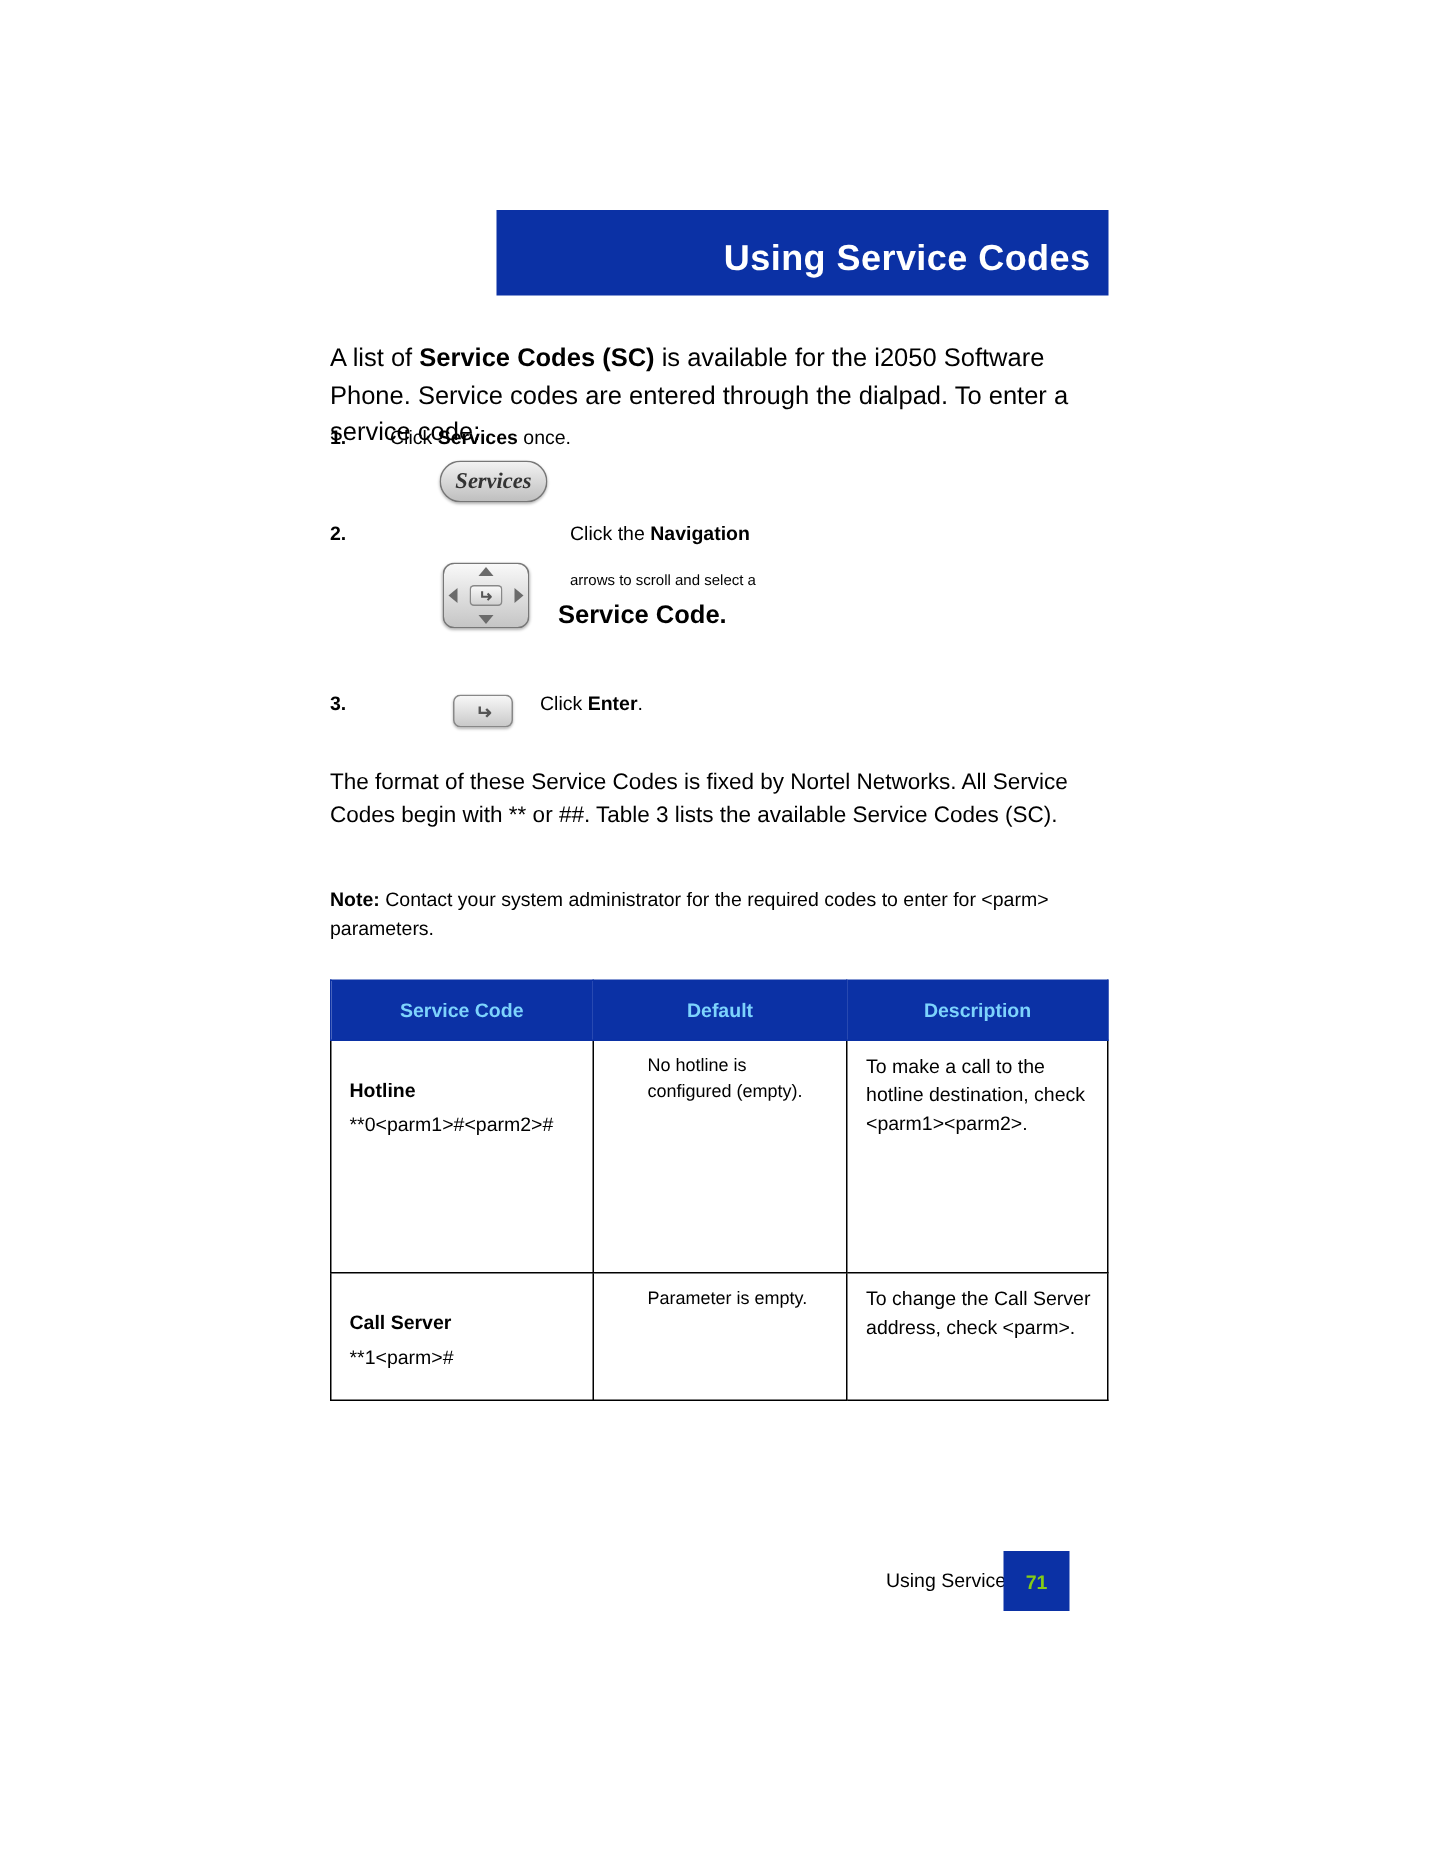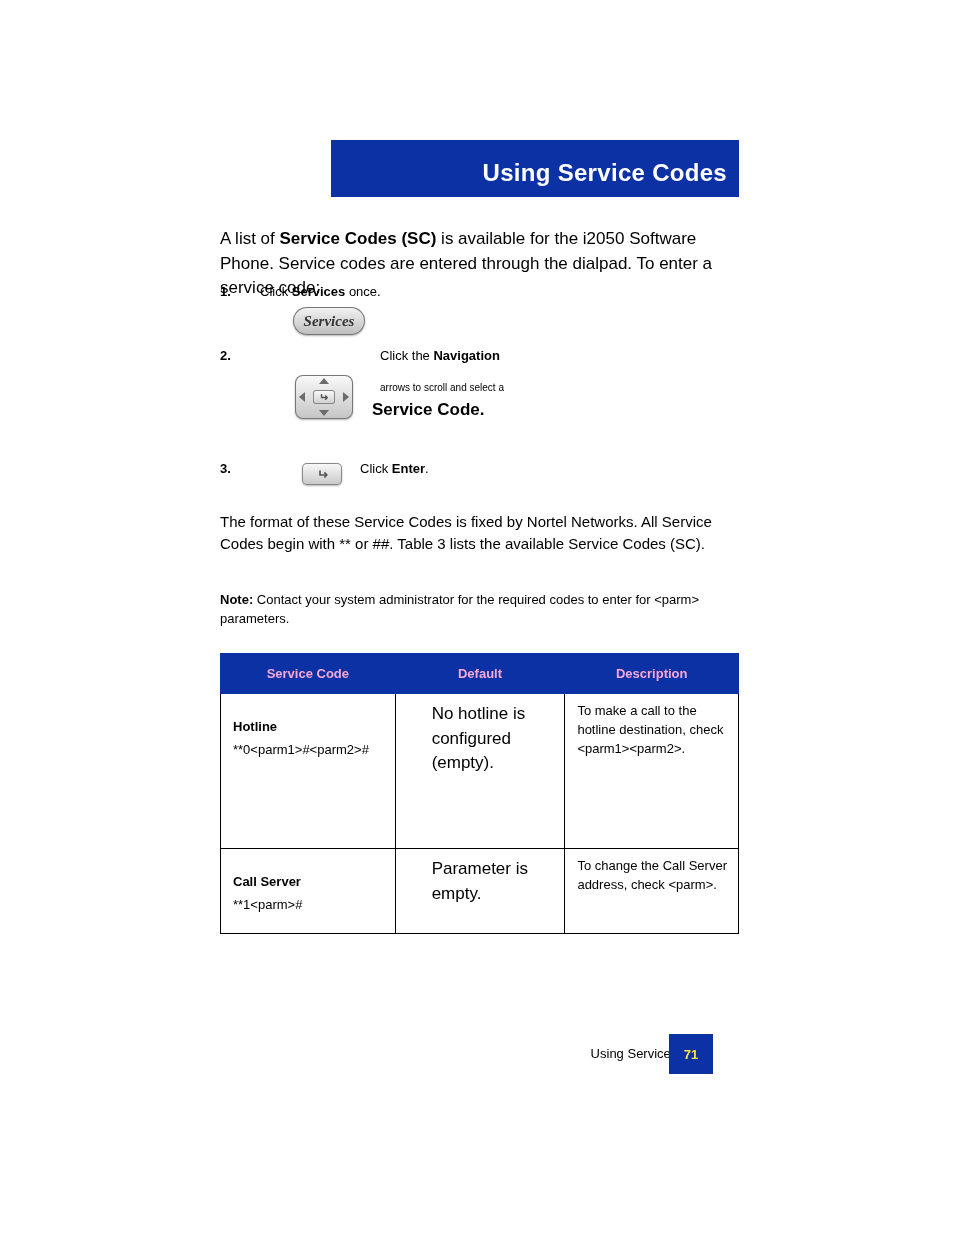--- a/index.html
+++ b/index.html
@@ -66,30 +66,30 @@
   .step2-line2 { position:absolute; left:380px; top:382px; font-size:10px; width:360px; }
   .step2-line3 { position:absolute; left:372px; top:400px; font-size:17px; width:360px;font-weight:bold; }
 
   .step3 { left:260px; top:460px; width:480px; }
   .step3-text { margin-left: 100px; display:inline; }
 
   .format-para { position:absolute; left:220px; top:511px; width:520px; font-size:15px; line-height:1.48; }
   .note-para   { position:absolute; left:220px; top:590px; width:520px; font-size:13px; line-height:1.48; }
 
   .tbl { position:absolute; left:220px; top:653px; width:519px; border-collapse:collapse; }
-  .tbl th { background:#0b31a5; color:#f9a8d4; font-size:13px; font-weight:bold; text-align:center; height:40px; border:1px solid #0b31a5; }
+  .tbl th { background:#0b31a5; color:#7dd3fc; font-size:13px; font-weight:bold; text-align:center; height:40px; border:1px solid #0b31a5; }
   .tbl td { border:1px solid #000; vertical-align:top; padding:8px 10px 10px 12px; font-size:13px; line-height:1.45; }
-  .tbl td.default { font-size:17px;padding-left:36px; }
+  .tbl td.default { font-size:12px;padding-left:36px; }
   .col1 { width:175px; }
   .col2 { width:170px; }
   .col3 { width:174px; }
 
   .setting-hd { font-weight:bold; margin-bottom:4px;margin-top:16px; }
 
-  .pgnum-box { position:absolute; left:669px; top:1034px; width:44px; height:40px; background:#0b31a5; color:#fde047; display:flex; align-items:center; justify-content:center; font-size:13px; font-weight:bold; }
+  .pgnum-box { position:absolute; left:669px; top:1034px; width:44px; height:40px; background:#0b31a5; color:#84cc16; display:flex; align-items:center; justify-content:center; font-size:13px; font-weight:bold; }
   .section-name { position:absolute; right:242px; top:1046px; font-size:13px; color:#000; text-align:right; }
 </style>
 </head>
 <body>
 
 <div class="page">
 
   <div class="title-bar">
     <div class="title-bar-text">Using Service Codes</div>
   </div>

